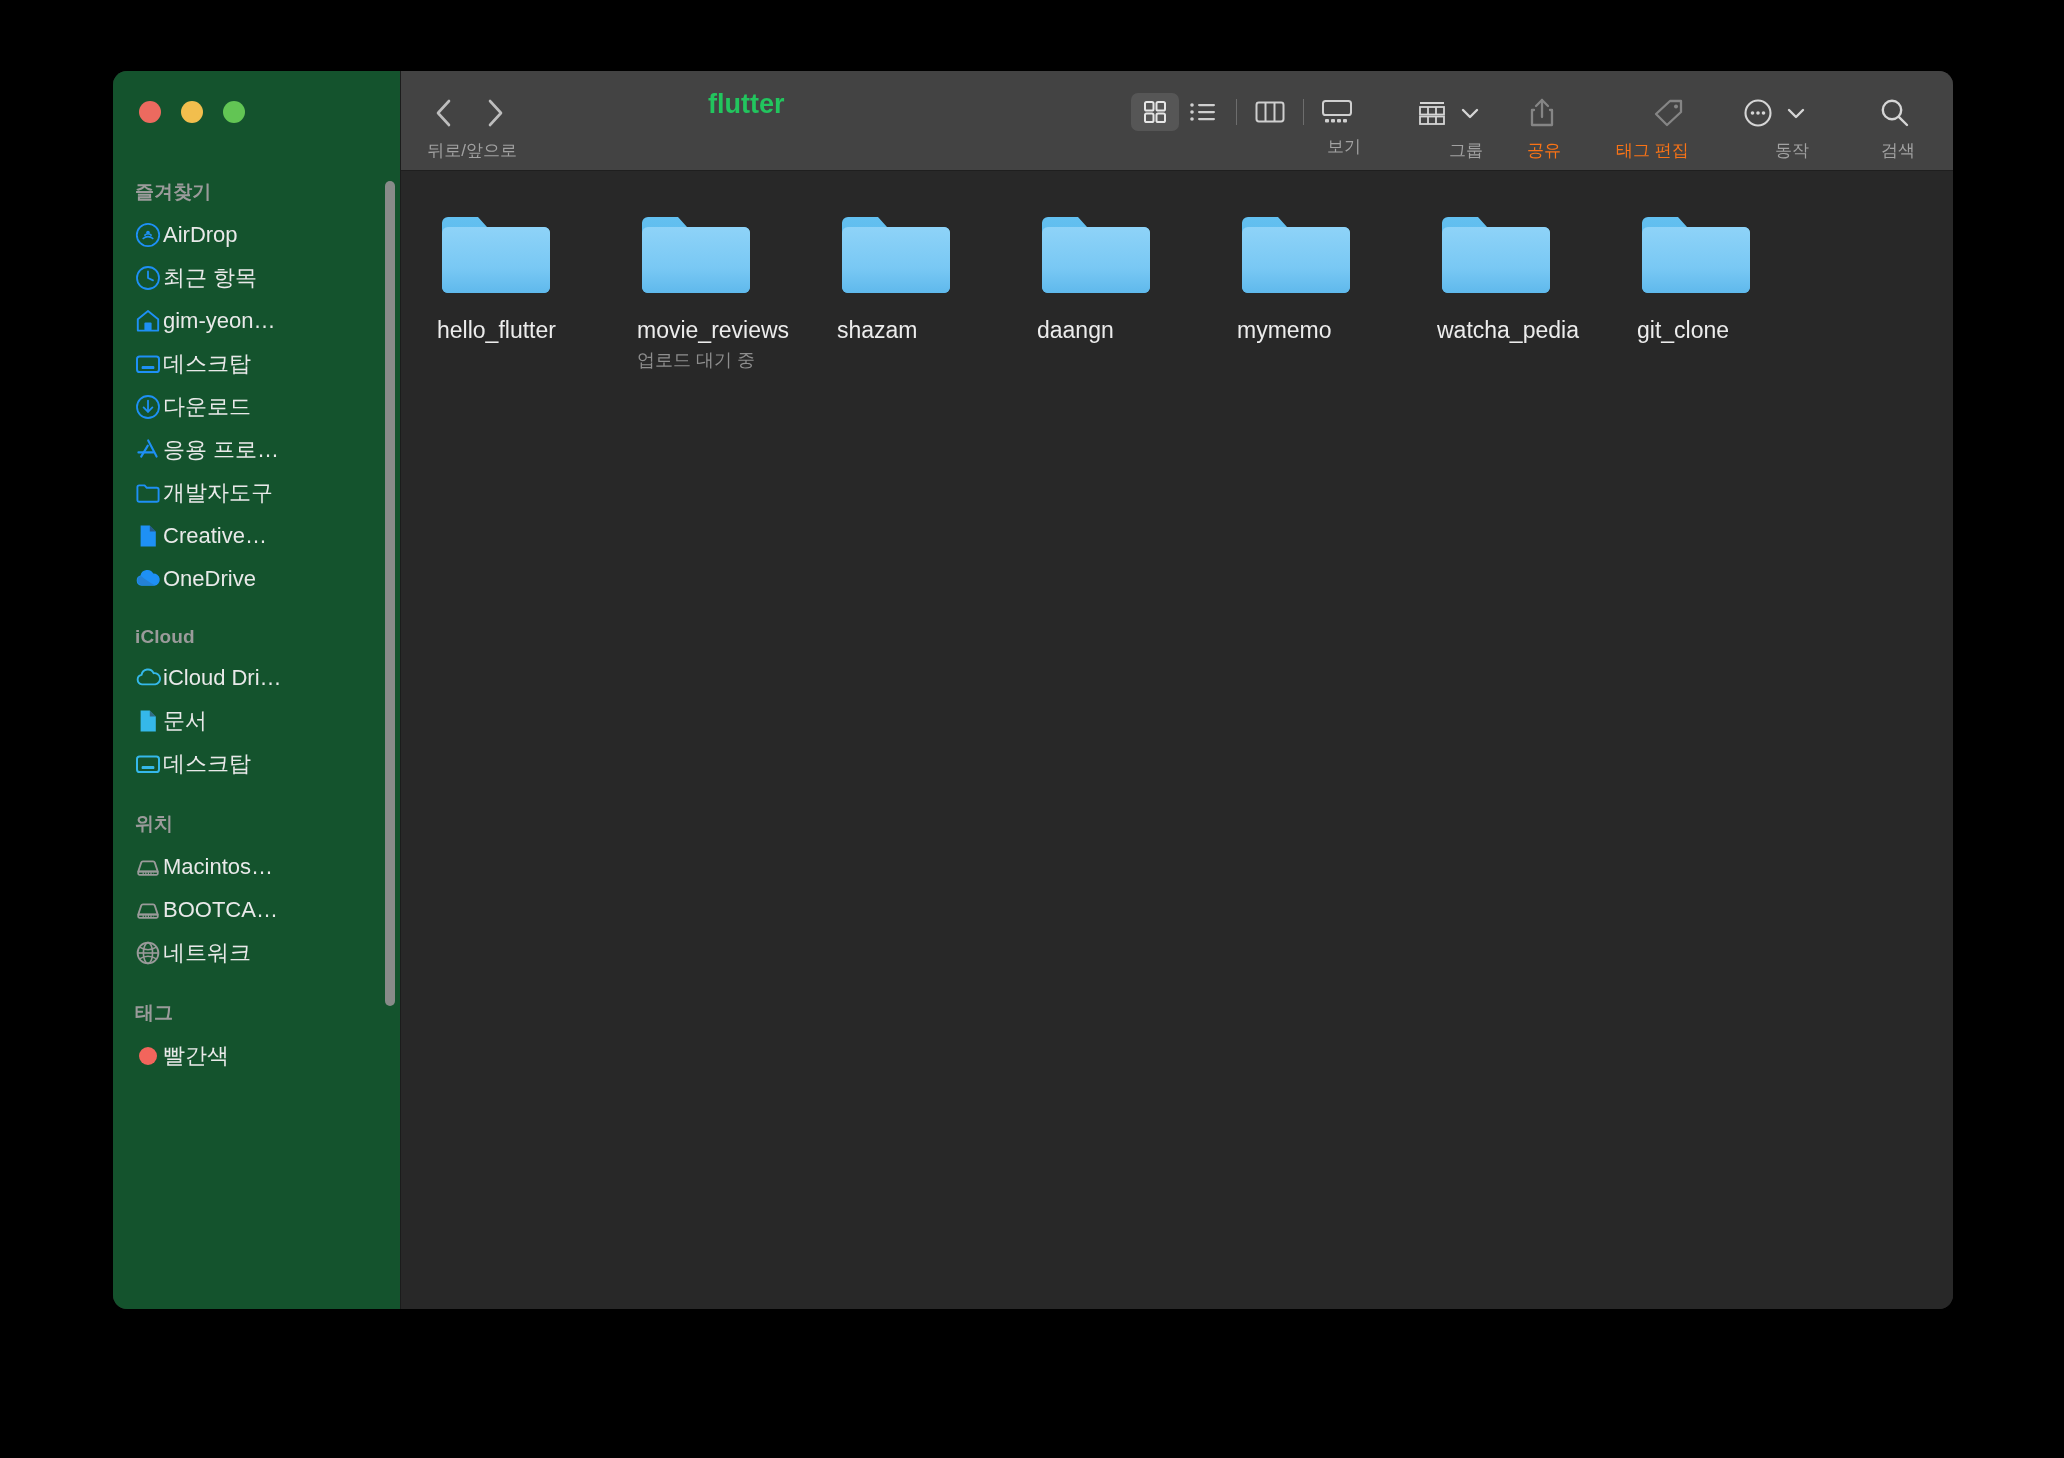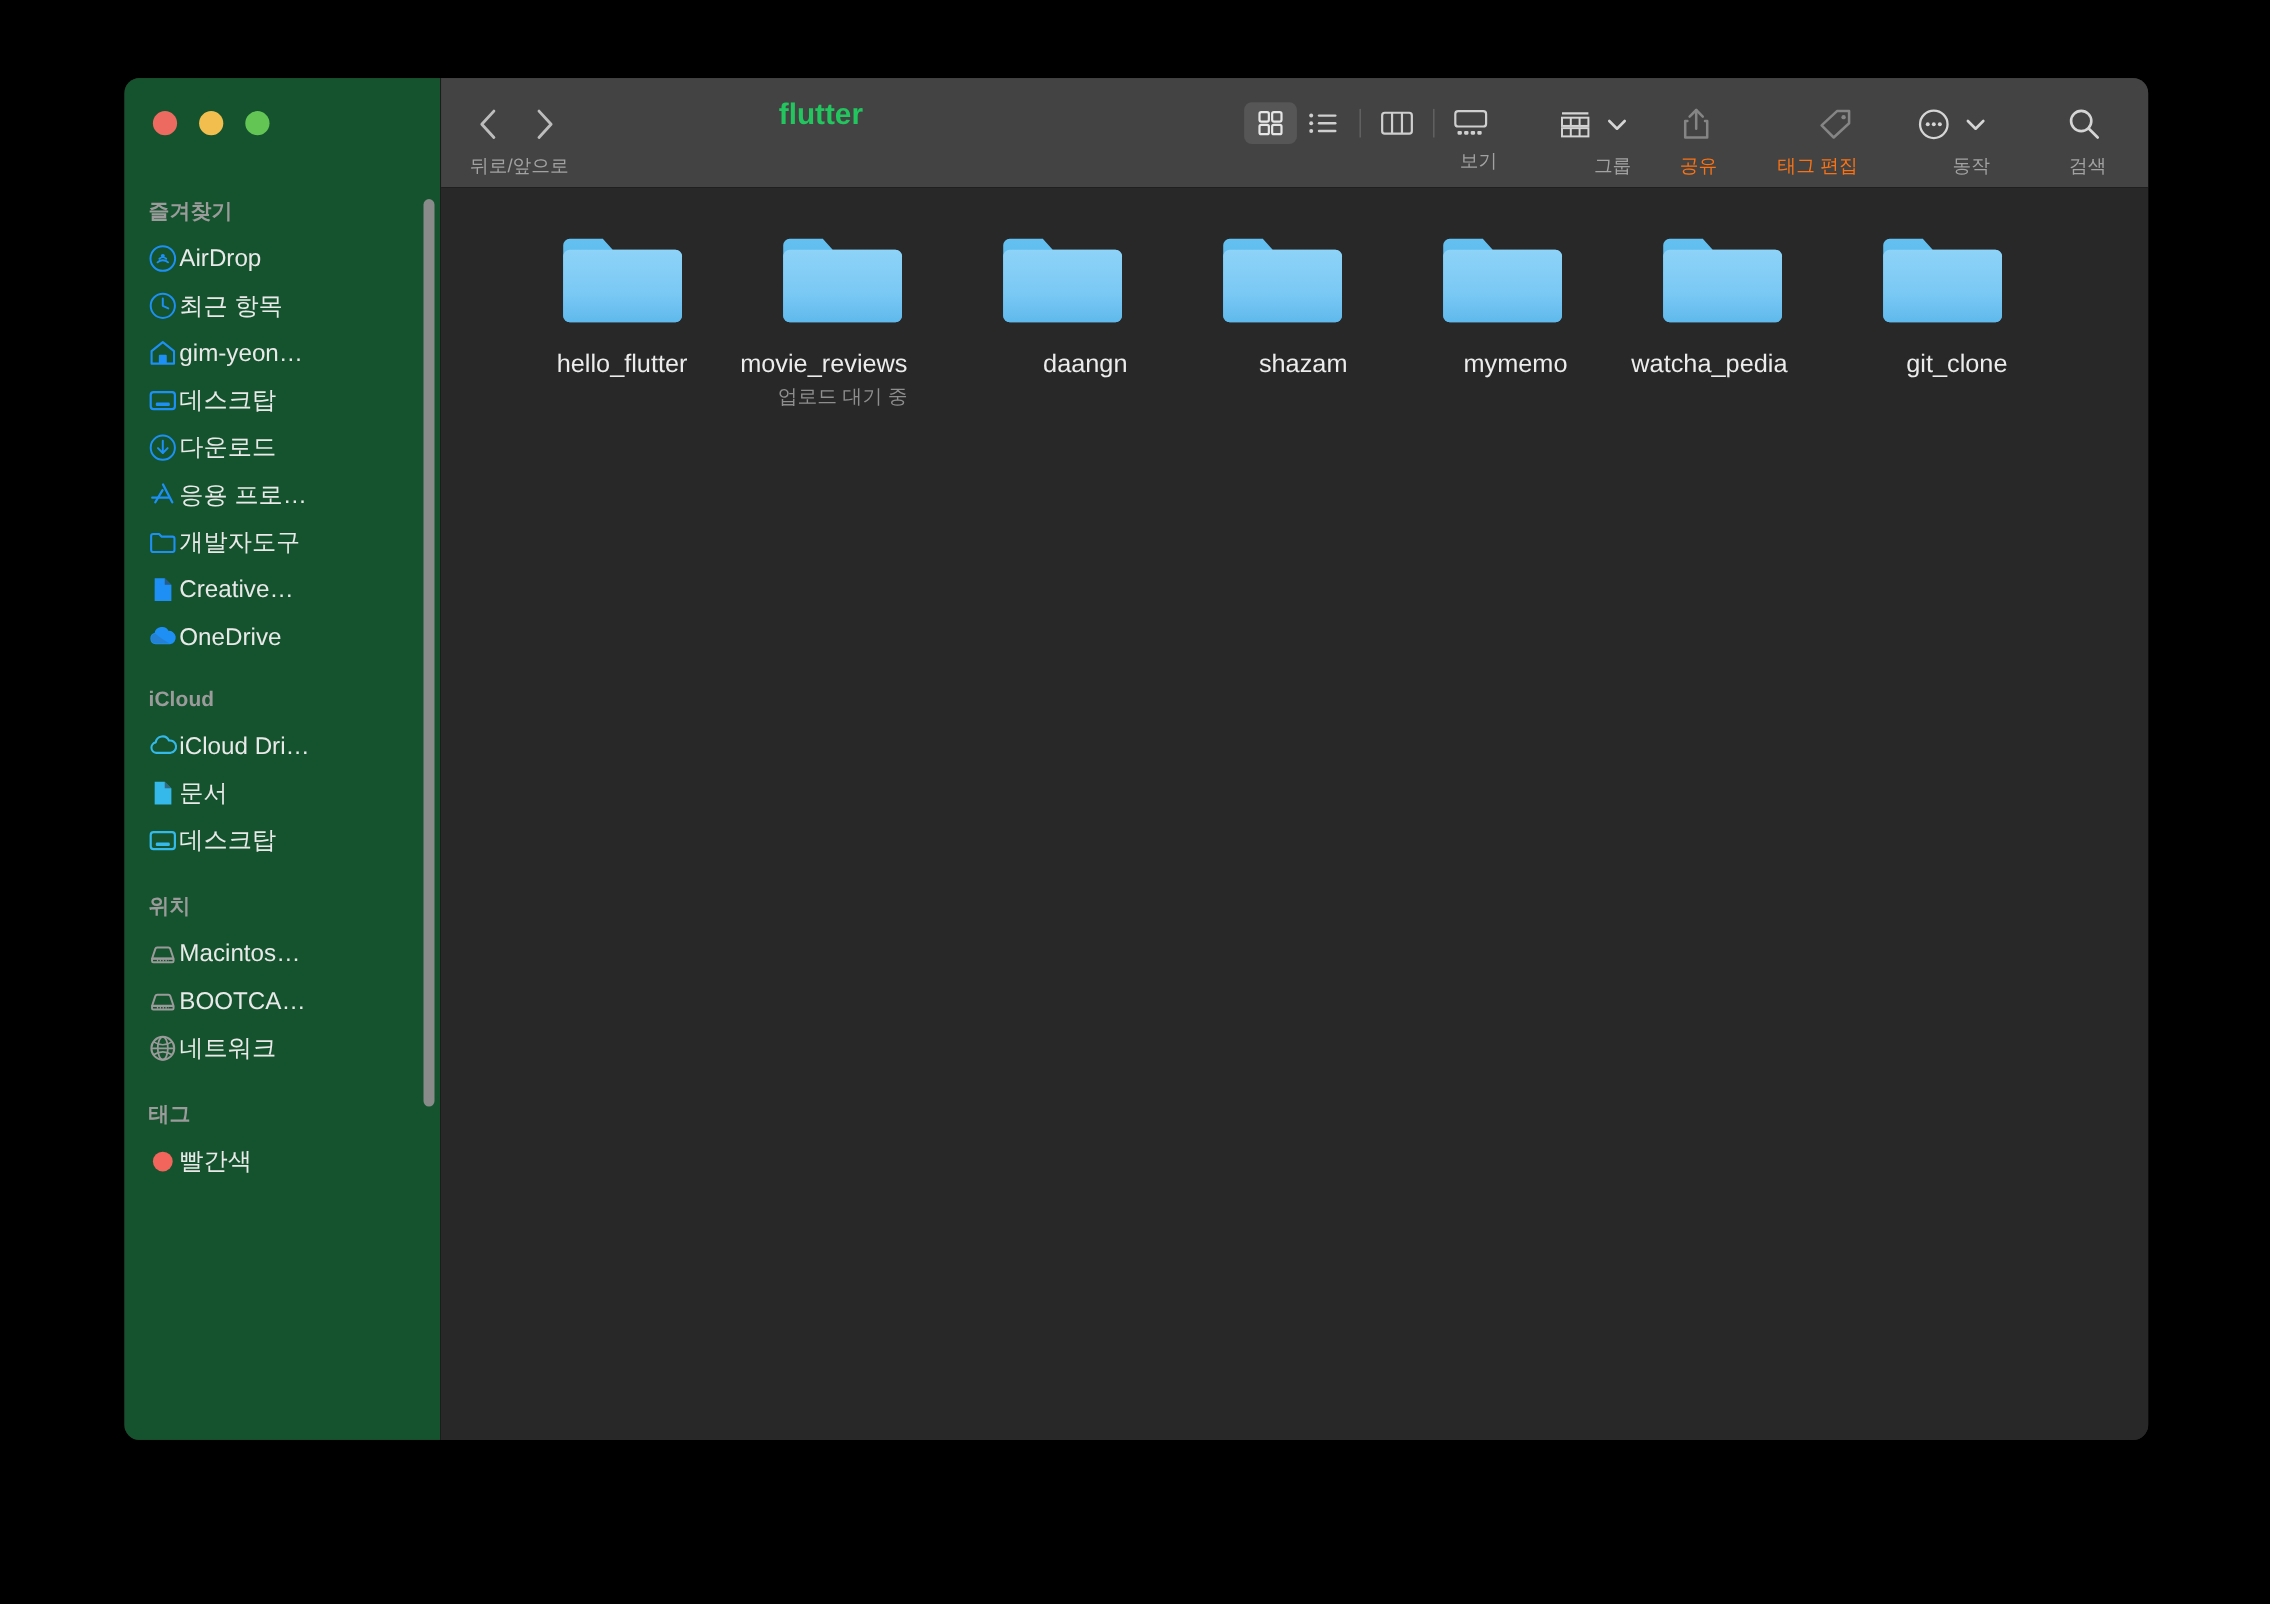--- a/index.html
+++ b/index.html
@@ -157,21 +157,21 @@
     align-content: flex-start;
     gap: 0;
     overflow: hidden;
   }
   .file-cell {
     width: 200px;
     margin-right: 0;
     padding: 6px 6px 18px 6px;
     display: flex;
     flex-direction: column;
-    align-items: flex-end;
+    align-items: flex-start;
     cursor: default;
   }
   .folder-icon { width: 118px; height: 92px; margin-bottom: 14px; }
   .file-name {
     color: #ececec;
     font-size: 23px;
     text-align: center;
     line-height: 1.18;
     white-space: nowrap;
   }
@@ -538,39 +538,39 @@
       </linearGradient>
       <linearGradient id="fgBody" x1="0" y1="0" x2="0" y2="1">
         <stop offset="0%" stop-color="#8ed3f8"></stop>
         <stop offset="62%" stop-color="#79c8f4"></stop>
         <stop offset="100%" stop-color="#5fb9ec"></stop>
       </linearGradient>
     </defs>
     <path d="M5 12 a6 6 0 0 1 6 -6 h30 l9 10 h57 a6 6 0 0 1 6 6 v54 a6 6 0 0 1 -6 6 h-96 a6 6 0 0 1 -6 -6 Z" fill="url(#fgTab)"></path>
     <path d="M5 22 a6 6 0 0 1 6 -6 h96 a6 6 0 0 1 6 6 v54 a6 6 0 0 1 -6 6 h-96 a6 6 0 0 1 -6 -6 Z" fill="url(#fgBody)"></path>
   </svg>
-          <div class="file-name">daangn</div>
+          <div class="file-name">shazam</div>
         </div>
         <div class="file-cell">
           <svg class="folder-icon" viewBox="0 0 118 92">
     <defs>
       <linearGradient id="fgTab" x1="0" y1="0" x2="0" y2="1">
         <stop offset="0%" stop-color="#63c0f0"></stop>
                 <stop offset="100%" stop-color="#52b3ea"></stop>
       </linearGradient>
       <linearGradient id="fgBody" x1="0" y1="0" x2="0" y2="1">
         <stop offset="0%" stop-color="#8ed3f8"></stop>
         <stop offset="62%" stop-color="#79c8f4"></stop>
         <stop offset="100%" stop-color="#5fb9ec"></stop>
       </linearGradient>
     </defs>
     <path d="M5 12 a6 6 0 0 1 6 -6 h30 l9 10 h57 a6 6 0 0 1 6 6 v54 a6 6 0 0 1 -6 6 h-96 a6 6 0 0 1 -6 -6 Z" fill="url(#fgTab)"></path>
     <path d="M5 22 a6 6 0 0 1 6 -6 h96 a6 6 0 0 1 6 6 v54 a6 6 0 0 1 -6 6 h-96 a6 6 0 0 1 -6 -6 Z" fill="url(#fgBody)"></path>
   </svg>
-          <div class="file-name">shazam</div>
+          <div class="file-name">daangn</div>
         </div>
         <div class="file-cell">
           <svg class="folder-icon" viewBox="0 0 118 92">
     <defs>
       <linearGradient id="fgTab" x1="0" y1="0" x2="0" y2="1">
         <stop offset="0%" stop-color="#63c0f0"></stop>
                 <stop offset="100%" stop-color="#52b3ea"></stop>
       </linearGradient>
       <linearGradient id="fgBody" x1="0" y1="0" x2="0" y2="1">
         <stop offset="0%" stop-color="#8ed3f8"></stop>

